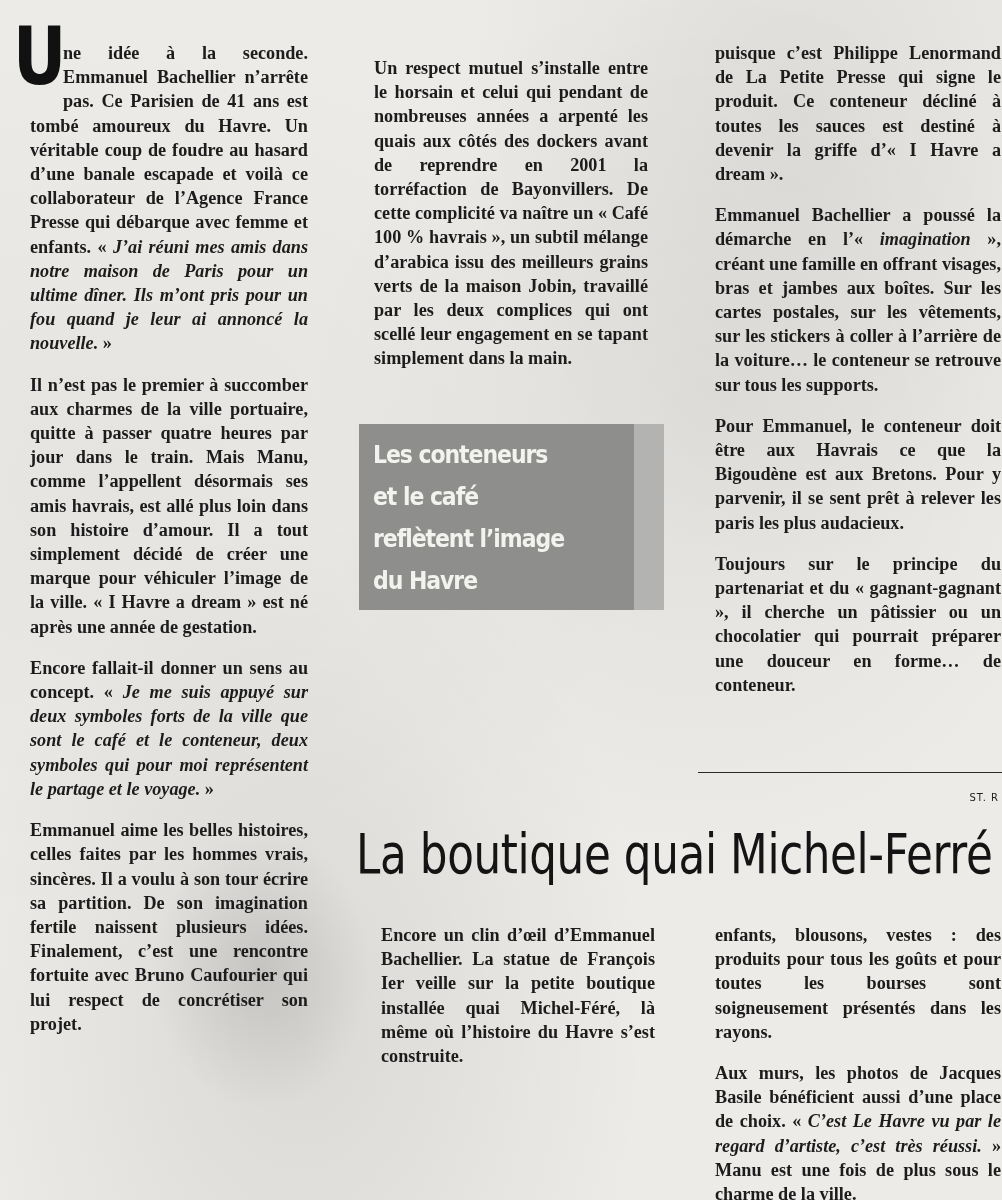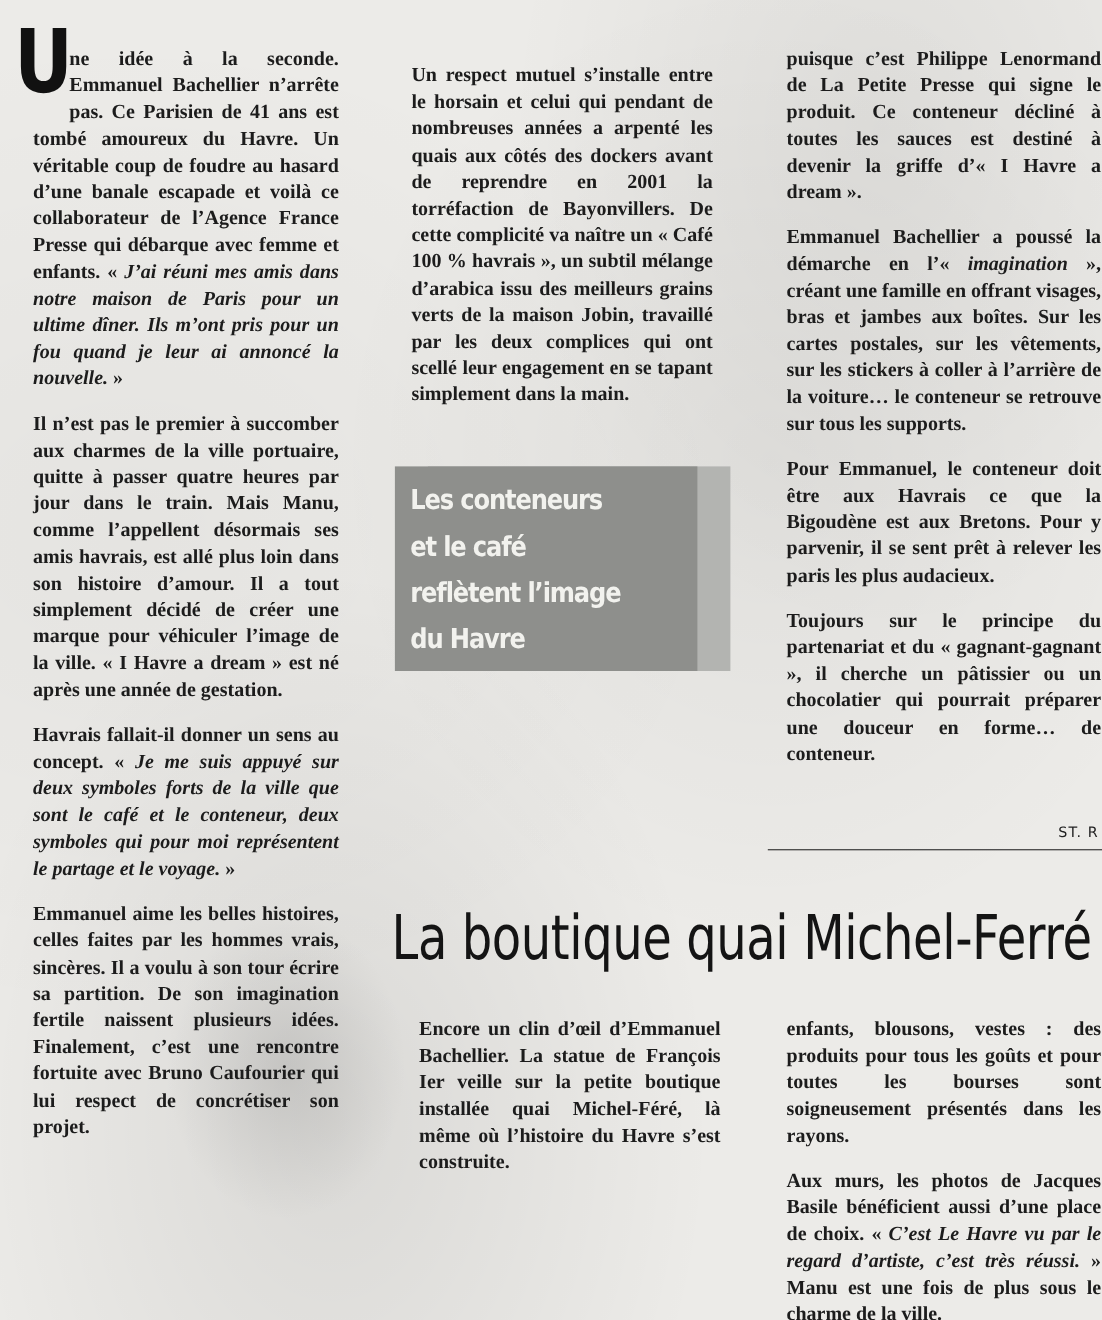--- a/index.html
+++ b/index.html
@@ -86,23 +86,23 @@
       position: absolute;
       left: 698px;
       top: 772px;
       width: 304px;
       height: 1px;
       background: #2a2a2a;
     }
     .byline {
       position: absolute;
       right: 3px;
-      top: 750px;
+      top: 792px;
       font-family: "DejaVu Sans", "Liberation Sans", sans-serif;
-      font-size: 13px;
+      font-size: 10px;
       letter-spacing: 1px;
       color: #222;
     }
 
     .headline {
       position: absolute;
       left: 356px;
       top: 822px;
       white-space: nowrap;
       font-family: "DejaVu Sans", "Liberation Sans", sans-serif;
@@ -128,21 +128,21 @@
 
 <div class="page">
 
   <div class="shade-left"></div>
 
   <div class="col col1">
     <span class="dropcap">U</span>
     <div>
         <p><span>ne idée à la seconde. Emmanuel Bachellier n’arrête pas. Ce Parisien de 41 ans est tombé amoureux du Havre. Un véritable coup de foudre au hasard d’une banale escapade et voilà ce collaborateur de l’Agence France Presse qui débarque avec femme et enfants. « </span><span class="it">J’ai réuni mes amis dans notre maison de Paris pour un ultime dîner. Ils m’ont pris pour un fou quand je leur ai annoncé la nouvelle.</span><span> »</span></p>
         <p><span>Il n’est pas le premier à succomber aux charmes de la ville portuaire, quitte à passer quatre heures par jour dans le train. Mais Manu, comme l’appellent désormais ses amis havrais, est allé plus loin dans son histoire d’amour. Il a tout simplement décidé de créer une marque pour véhiculer l’image de la ville. « I Havre a dream » est né après une année de gestation.</span></p>
-        <p><span>Havrais fallait-il donner un sens au concept. « </span><span class="it">Je me suis appuyé sur deux symboles forts de la ville que sont le café et le conteneur, deux symboles qui pour moi représentent le partage et le voyage.</span><span> »</span></p>
+        <p><span>Encore fallait-il donner un sens au concept. « </span><span class="it">Je me suis appuyé sur deux symboles forts de la ville que sont le café et le conteneur, deux symboles qui pour moi représentent le partage et le voyage.</span><span> »</span></p>
         <p><span>Emmanuel aime les belles histoires, celles faites par les hommes vrais, sincères. Il a voulu à son tour écrire sa partition. De son imagination fertile naissent plusieurs idées. Finalement, c’est une rencontre fortuite avec Bruno Caufourier qui lui respect de concrétiser son projet.</span></p>
       </div>
   </div>
 
   <div class="col col2">
     <div>
         <p><span>Un respect mutuel s’installe entre le horsain et celui qui pendant de nombreuses années a arpenté les quais aux côtés des dockers avant de reprendre en 2001 la torréfaction de Bayonvillers. De cette complicité va naître un « Café 100 % havrais », un subtil mélange d’arabica issu des meilleurs grains verts de la maison Jobin, travaillé par les deux complices qui ont scellé leur engagement en se tapant simplement dans la main.</span></p>
       </div>
   </div>
 

